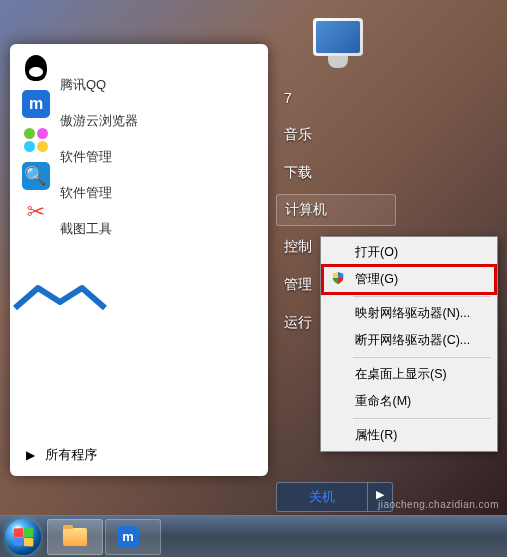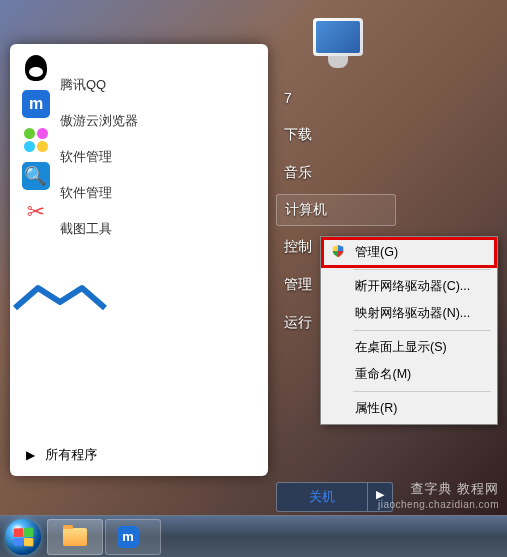--- a/index.html
+++ b/index.html
@@ -135,57 +135,57 @@
   </div>
 
   <div class="all-programs">
     <span class="all-programs-arrow">▶</span>
     <span>所有程序</span>
   </div>
 </div>
 
 <div class="right-panel">
   <div class="right-item">7</div>
+  <div class="right-item">音乐</div>
   <div class="right-item">下载</div>
-  <div class="right-item">音乐</div>
   <div class="right-item boxed">计算机</div>
   <div class="right-item">控制</div>
   <div class="right-item">管理</div>
   <div class="right-item">运行</div>
 </div>
 
 <div class="context-menu">
+  <div class="ctx-item">打开(O)</div>
   <div class="ctx-item highlighted">
     <span class="ctx-shield">
       <svg class="shield-svg" viewBox="0 0 16 16">
           <path d="M8 1 L14 3 V8 C14 12 8 15 8 15 C8 15 2 12 2 8 V3 Z" fill="#ffd040"></path>
           <path d="M8 1 L14 3 V8 H8 Z" fill="#3080d8"></path>
           <path d="M8 8 H2 V8 C2 12 8 15 8 15 Z" fill="#30a040"></path>
           <path d="M8 8 H14 C14 12 8 15 8 15 Z" fill="#d03030"></path>
         </svg>
     </span>
     <span>管理(G)</span>
   </div>
   <div class="ctx-sep"></div>
+  <div class="ctx-item">映射网络驱动器(N)...</div>
   <div class="ctx-item">断开网络驱动器(C)...</div>
-  <div class="ctx-item">映射网络驱动器(N)...</div>
   <div class="ctx-sep"></div>
   <div class="ctx-item">在桌面上显示(S)</div>
   <div class="ctx-item">重命名(M)</div>
   <div class="ctx-sep"></div>
   <div class="ctx-item">属性(R)</div>
 </div>
 
 <div class="shutdown-area">
   <div class="shutdown-btn">关机</div>
   <div class="shutdown-arrow">▶</div>
 </div>
 
 <div class="watermark">
-  <div>查字典 教程网</div>
   <div class="sub">jiaocheng.chazidian.com</div>
 </div>
 
 <div class="taskbar">
   <div class="start-btn">
     <div class="orb">
       <div class="orb-flag">
           <div class="fq r"></div>
           <div class="fq g"></div>
           <div class="fq b"></div>

